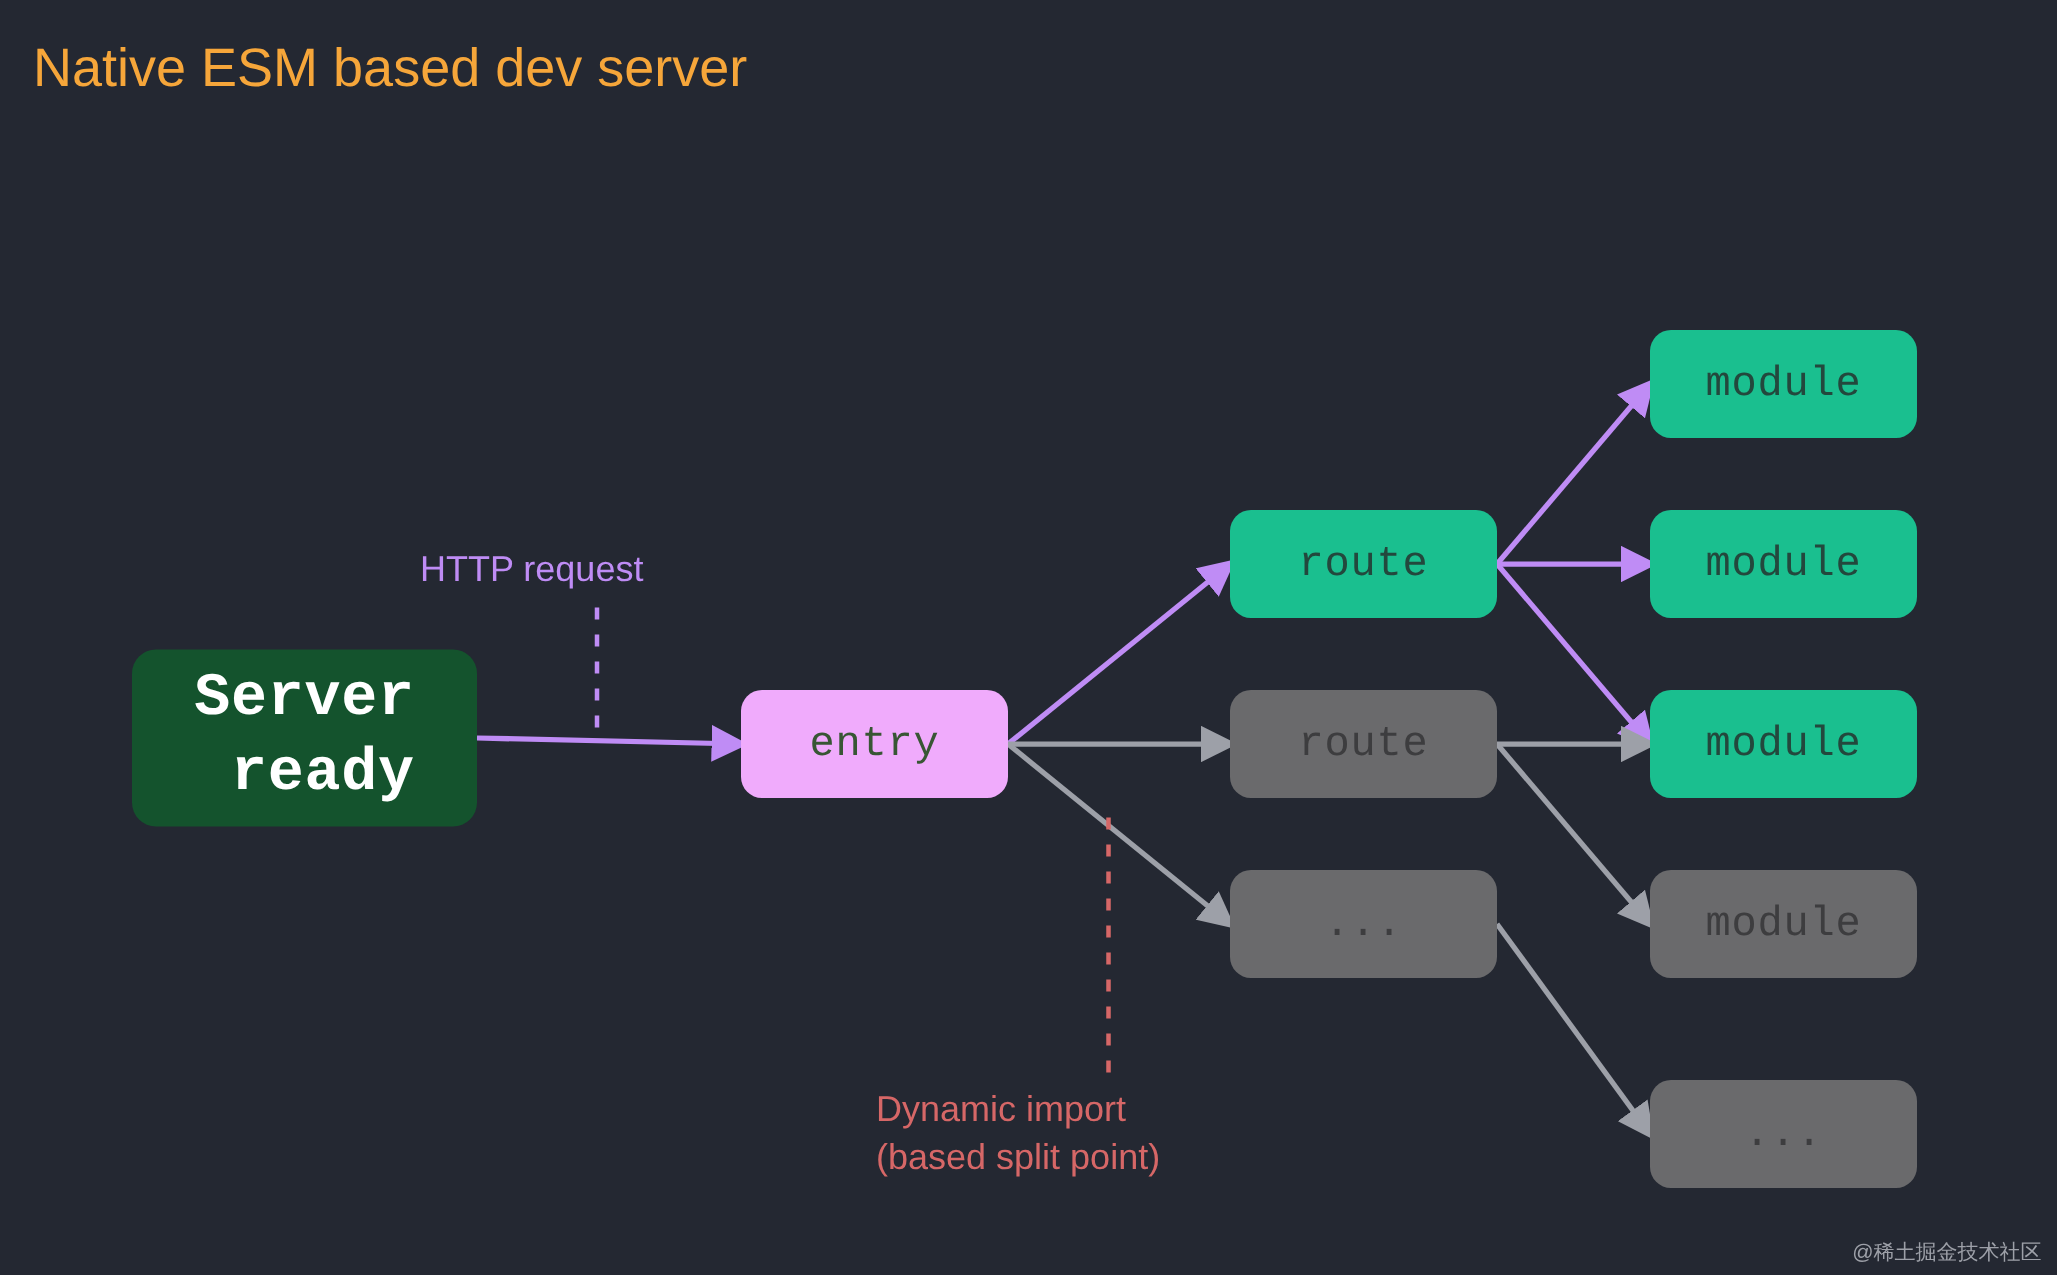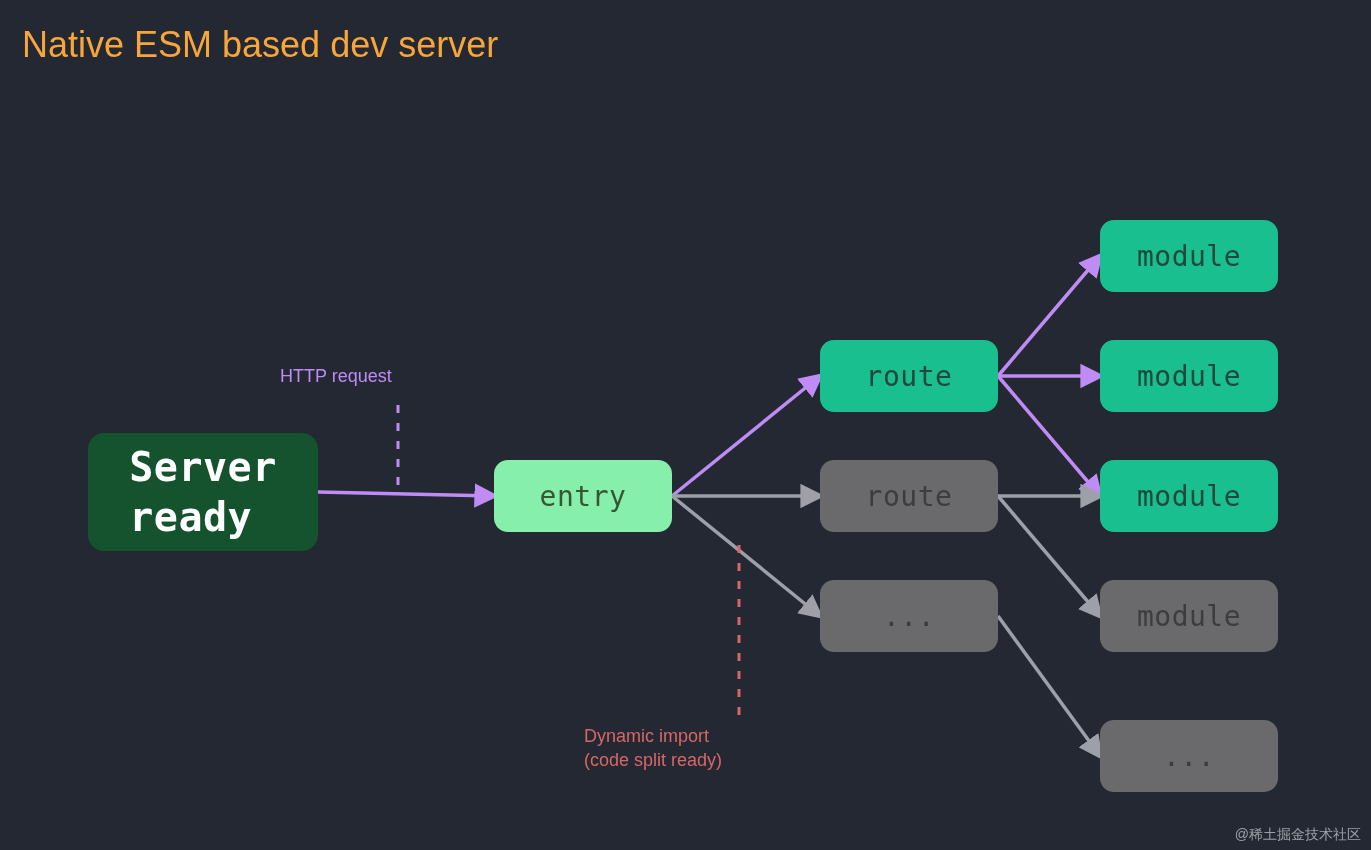--- a/index.html
+++ b/index.html
@@ -22,53 +22,54 @@
   }
   .node {
     position: absolute;
     display: flex;
     align-items: center;
     justify-content: center;
     border-radius: 14px;
     font-size: 28px;
     font-weight: 500;
     letter-spacing: 0.5px;
-    text-align: left;
+    text-align: right;
     line-height: 1.25;
+    font-family: Liberation Mono, monospace;
   }
   .node.server {
     background: #14532d;
     color: #ffffff;
     font-weight: 700;
     font-size: 40px;
     border-radius: 16px;
   }
   .node.entry {
-    background: #86efac;
+    background: #f0abfc;
     color: #385634;
   }
   .node.route-active {
     background: #1abf8f;
     color: #23483d;
   }
   .node.route-inactive {
     background: #6a6a6c;
     color: #3d3d3f;
   }
   .node.module-active {
     background: #1abf8f;
     color: #23483d;
   }
   .node.module-inactive {
     background: #6a6a6c;
     color: #3d3d3f;
   }
   .label {
     position: absolute;
-    font-size: 18px;
+    font-size: 24px;
     font-family: -apple-system, "Segoe UI", Helvetica, Arial, sans-serif;
     white-space: pre-line;
     line-height: 1.35;
   }
   .label.purple { color: #bf8cf5; }
   .label.red { color: #d66767; }
   .watermark {
     position: absolute;
     right: 10px;
     bottom: 6px;
@@ -125,16 +126,16 @@
     <div class="node route-inactive" style="left: 820px; top: 580px; width: 178px; height: 72px;">...</div>
     <div class="node module-active" style="left: 1100px; top: 220px; width: 178px; height: 72px;">module</div>
     <div class="node module-active" style="left: 1100px; top: 340px; width: 178px; height: 72px;">module</div>
     <div class="node module-active" style="left: 1100px; top: 460px; width: 178px; height: 72px;">module</div>
     <div class="node module-inactive" style="left: 1100px; top: 580px; width: 178px; height: 72px;">module</div>
     <div class="node module-inactive" style="left: 1100px; top: 720px; width: 178px; height: 72px;">...</div>
   </div>
 <div id="label-layer">
     <div class="label purple" style="left: 280px; top: 364px;">HTTP request</div>
     <div class="label red" style="left: 584px; top: 724px;">Dynamic import
-(code split ready)</div>
+(based split point)</div>
   </div>
 
 <div class="watermark">@稀土掘金技术社区</div>
 
 </body></html>

